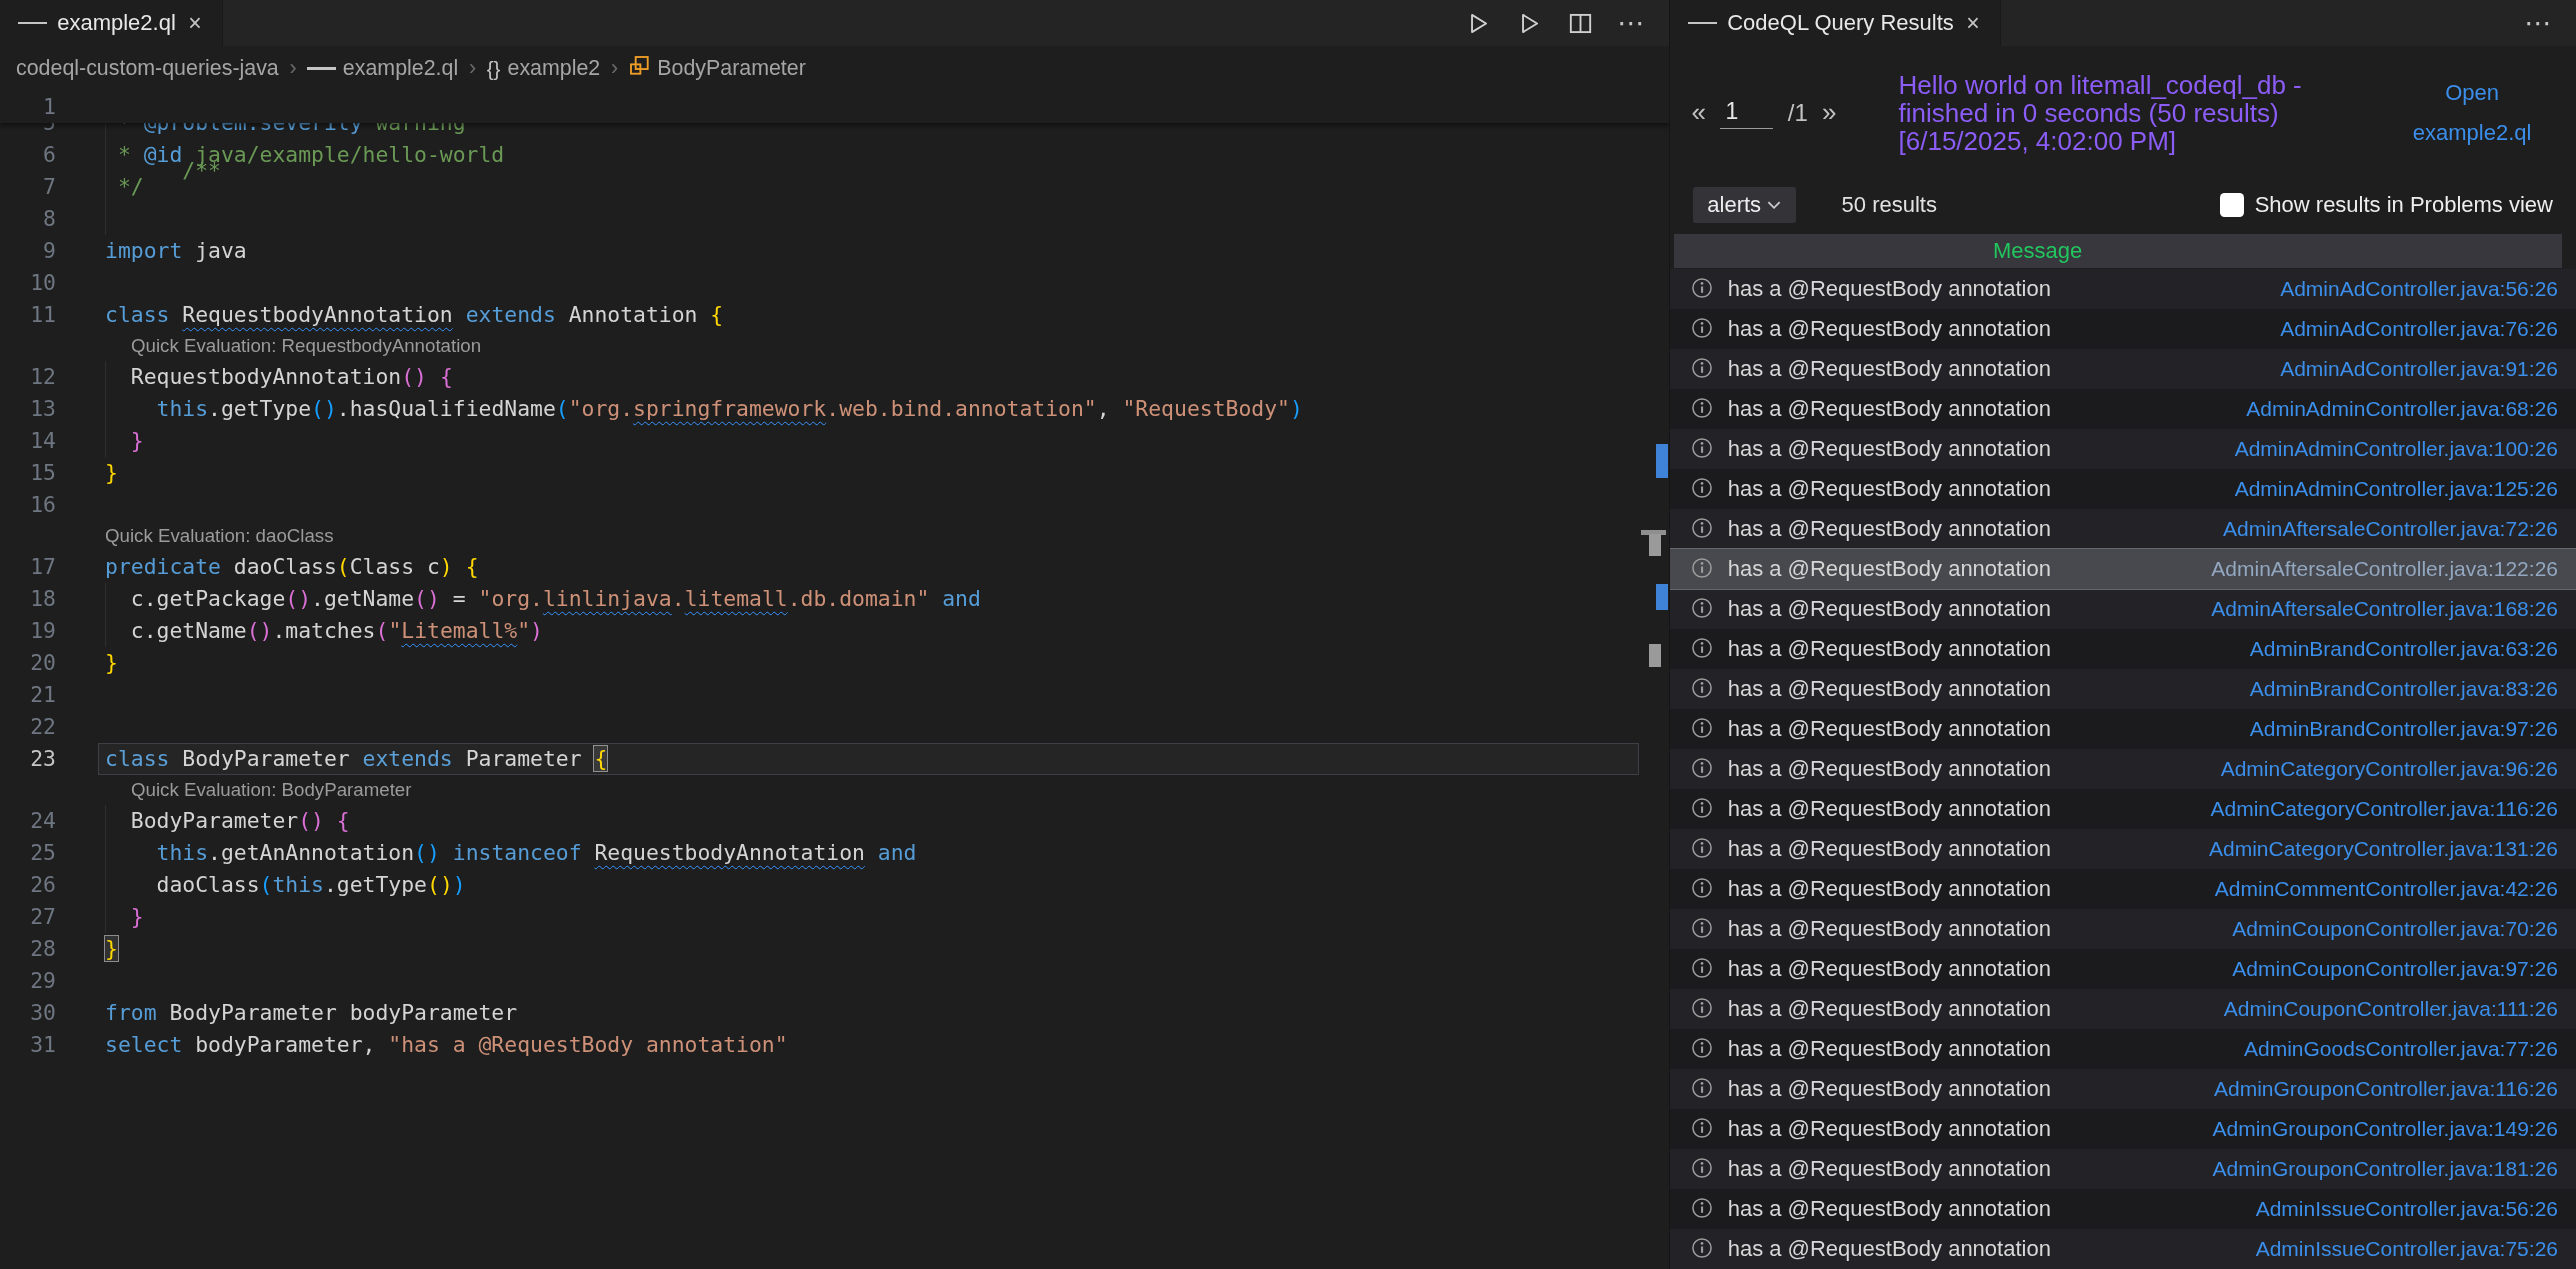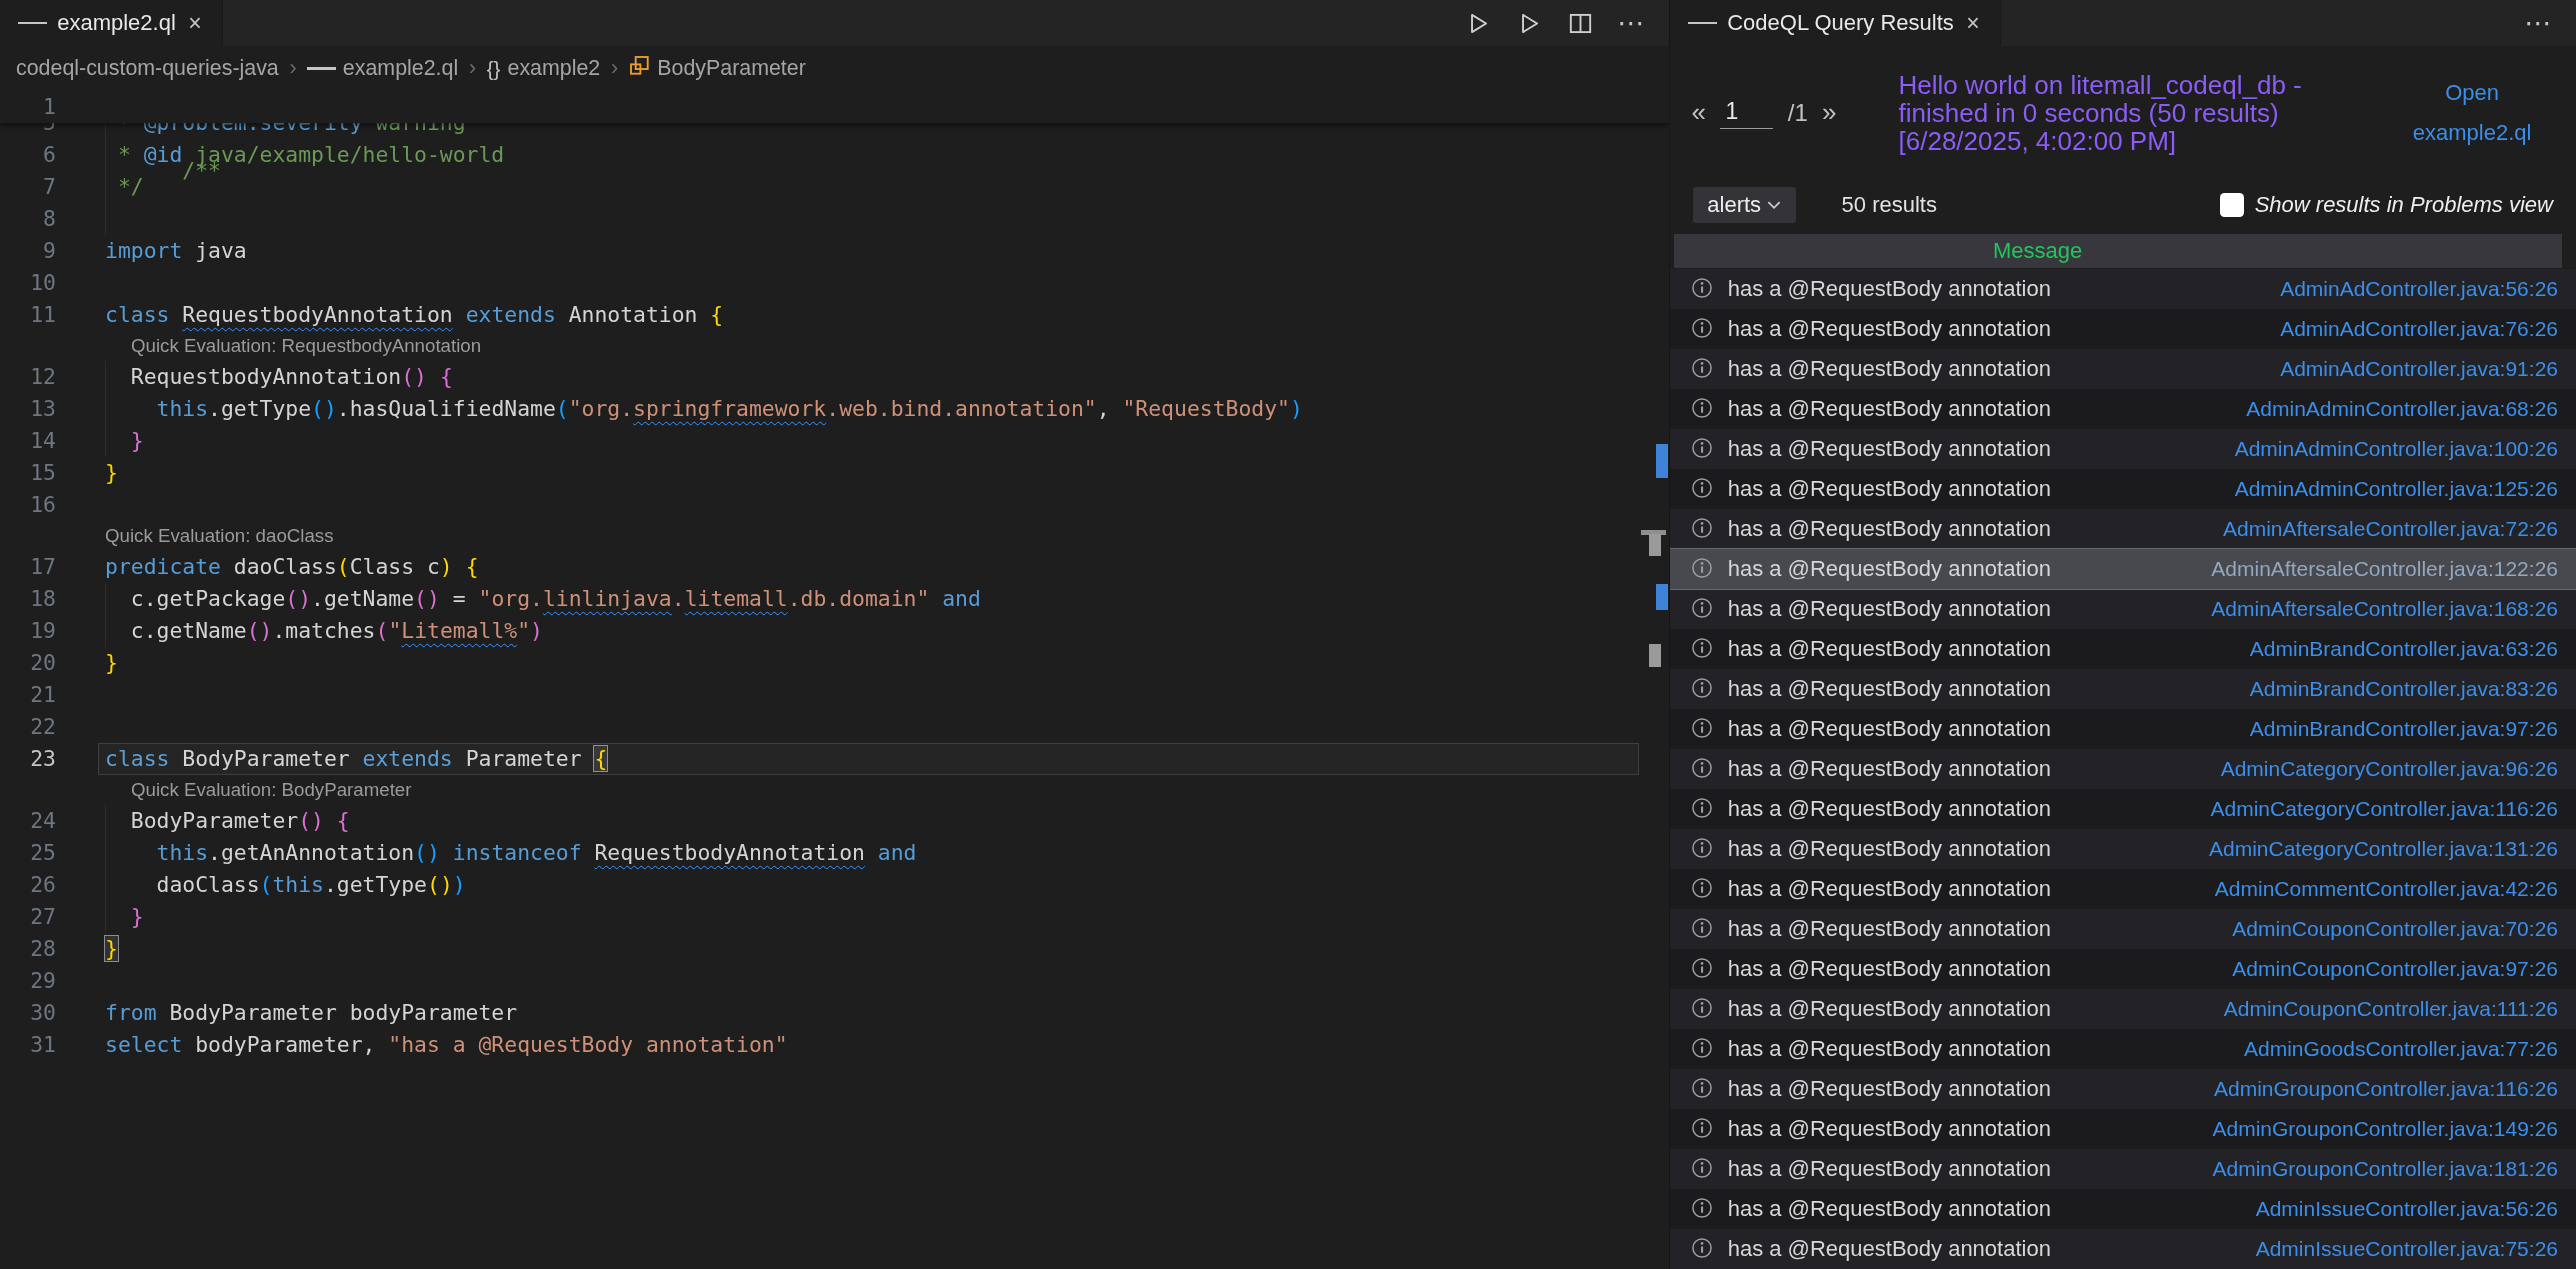--- a/index.html
+++ b/index.html
@@ -64,21 +64,21 @@
               color:#e8e8e8;font-size:23px;padding:0 0 1.8px 5.3px;font-family:"Liberation Sans",sans-serif;}
   #summary-text{margin-left:62px;font-size:26px;line-height:28px;color:#8b5cf6;width:428px;}
   #open-link{margin-left:auto;width:165px;text-align:center;font-size:22px;line-height:40px;
              color:var(--accent_link);cursor:pointer;}
   #controls-row{position:absolute;top:180px;left:0;right:0;height:50px;display:flex;align-items:center;
                 padding:0 23px;box-sizing:border-box;}
   #filter-select{display:flex;align-items:center;gap:4px;background:#333338;height:36px;padding:0 12.5px 0 14.3px;
                  border-radius:2.7px;font-size:22px;color:#eeeeee;cursor:pointer;}
   #result-count{margin-left:46px;font-size:22px;color:#e2e2e2;}
   #problems-checkbox{margin-left:auto;width:24px;height:24px;background:#ffffff;border-radius:4.5px;cursor:pointer;}
-  #problems-label{margin-left:10.7px;font-size:22px;color:#eeeeee;font-style:italic;}
+  #problems-label{margin-left:10.7px;font-size:22px;color:#eeeeee;}
   #msg-header{position:absolute;top:234px;left:3.6px;right:14.3px;height:34px;background:var(--header_bg);}
   #msg-header span{position:absolute;left:0;right:160px;top:0;line-height:34px;text-align:center;
                    font-size:22px;color:#22c55e;}
   #result-rows{position:absolute;top:269px;left:0;right:0;bottom:0;}
   .rrow{height:40px;display:flex;align-items:center;padding:0 18px 0 21.4px;box-sizing:border-box;cursor:pointer;justify-content:flex-end;}
   .rrow.even{background:#232327;}
   .rrow.odd{background:#1b1b1d;}
   .rrow.selected{background:var(--selected_row_bg);outline:0.9px solid #65696e;outline-offset:-0.9px;}
   .rmsg{margin-left:14.3px;font-size:22px;color:#d8d8d8;}
   .rloc{margin-left:auto;font-size:21px;color:var(--accent_link);}
@@ -221,21 +221,21 @@
   <div id="summary-row">
     <div class="pager">
       <span class="nav">«</span>
       <input id="page-input" value="1" style="">
       <span>/1</span>
       <span class="nav">»</span>
     </div>
     <div id="summary-text">
         <div>Hello world on litemall_codeql_db -</div>
         <div>finished in 0 seconds (50 results)</div>
-        <div>[6/28/2025, 4:02:00 PM]</div>
+        <div>[6/15/2025, 4:02:00 PM]</div>
       </div>
     <div id="open-link">Open example2.ql</div>
   </div>
 
   <div id="controls-row">
     <div id="filter-select">
       <span>alerts</span>
       <svg width="18" height="18" viewBox="0 0 16 16">
           <path d="M3 5.5l5 5 5-5" fill="none" stroke="#cccccc" stroke-width="1.6"></path>
         </svg>

